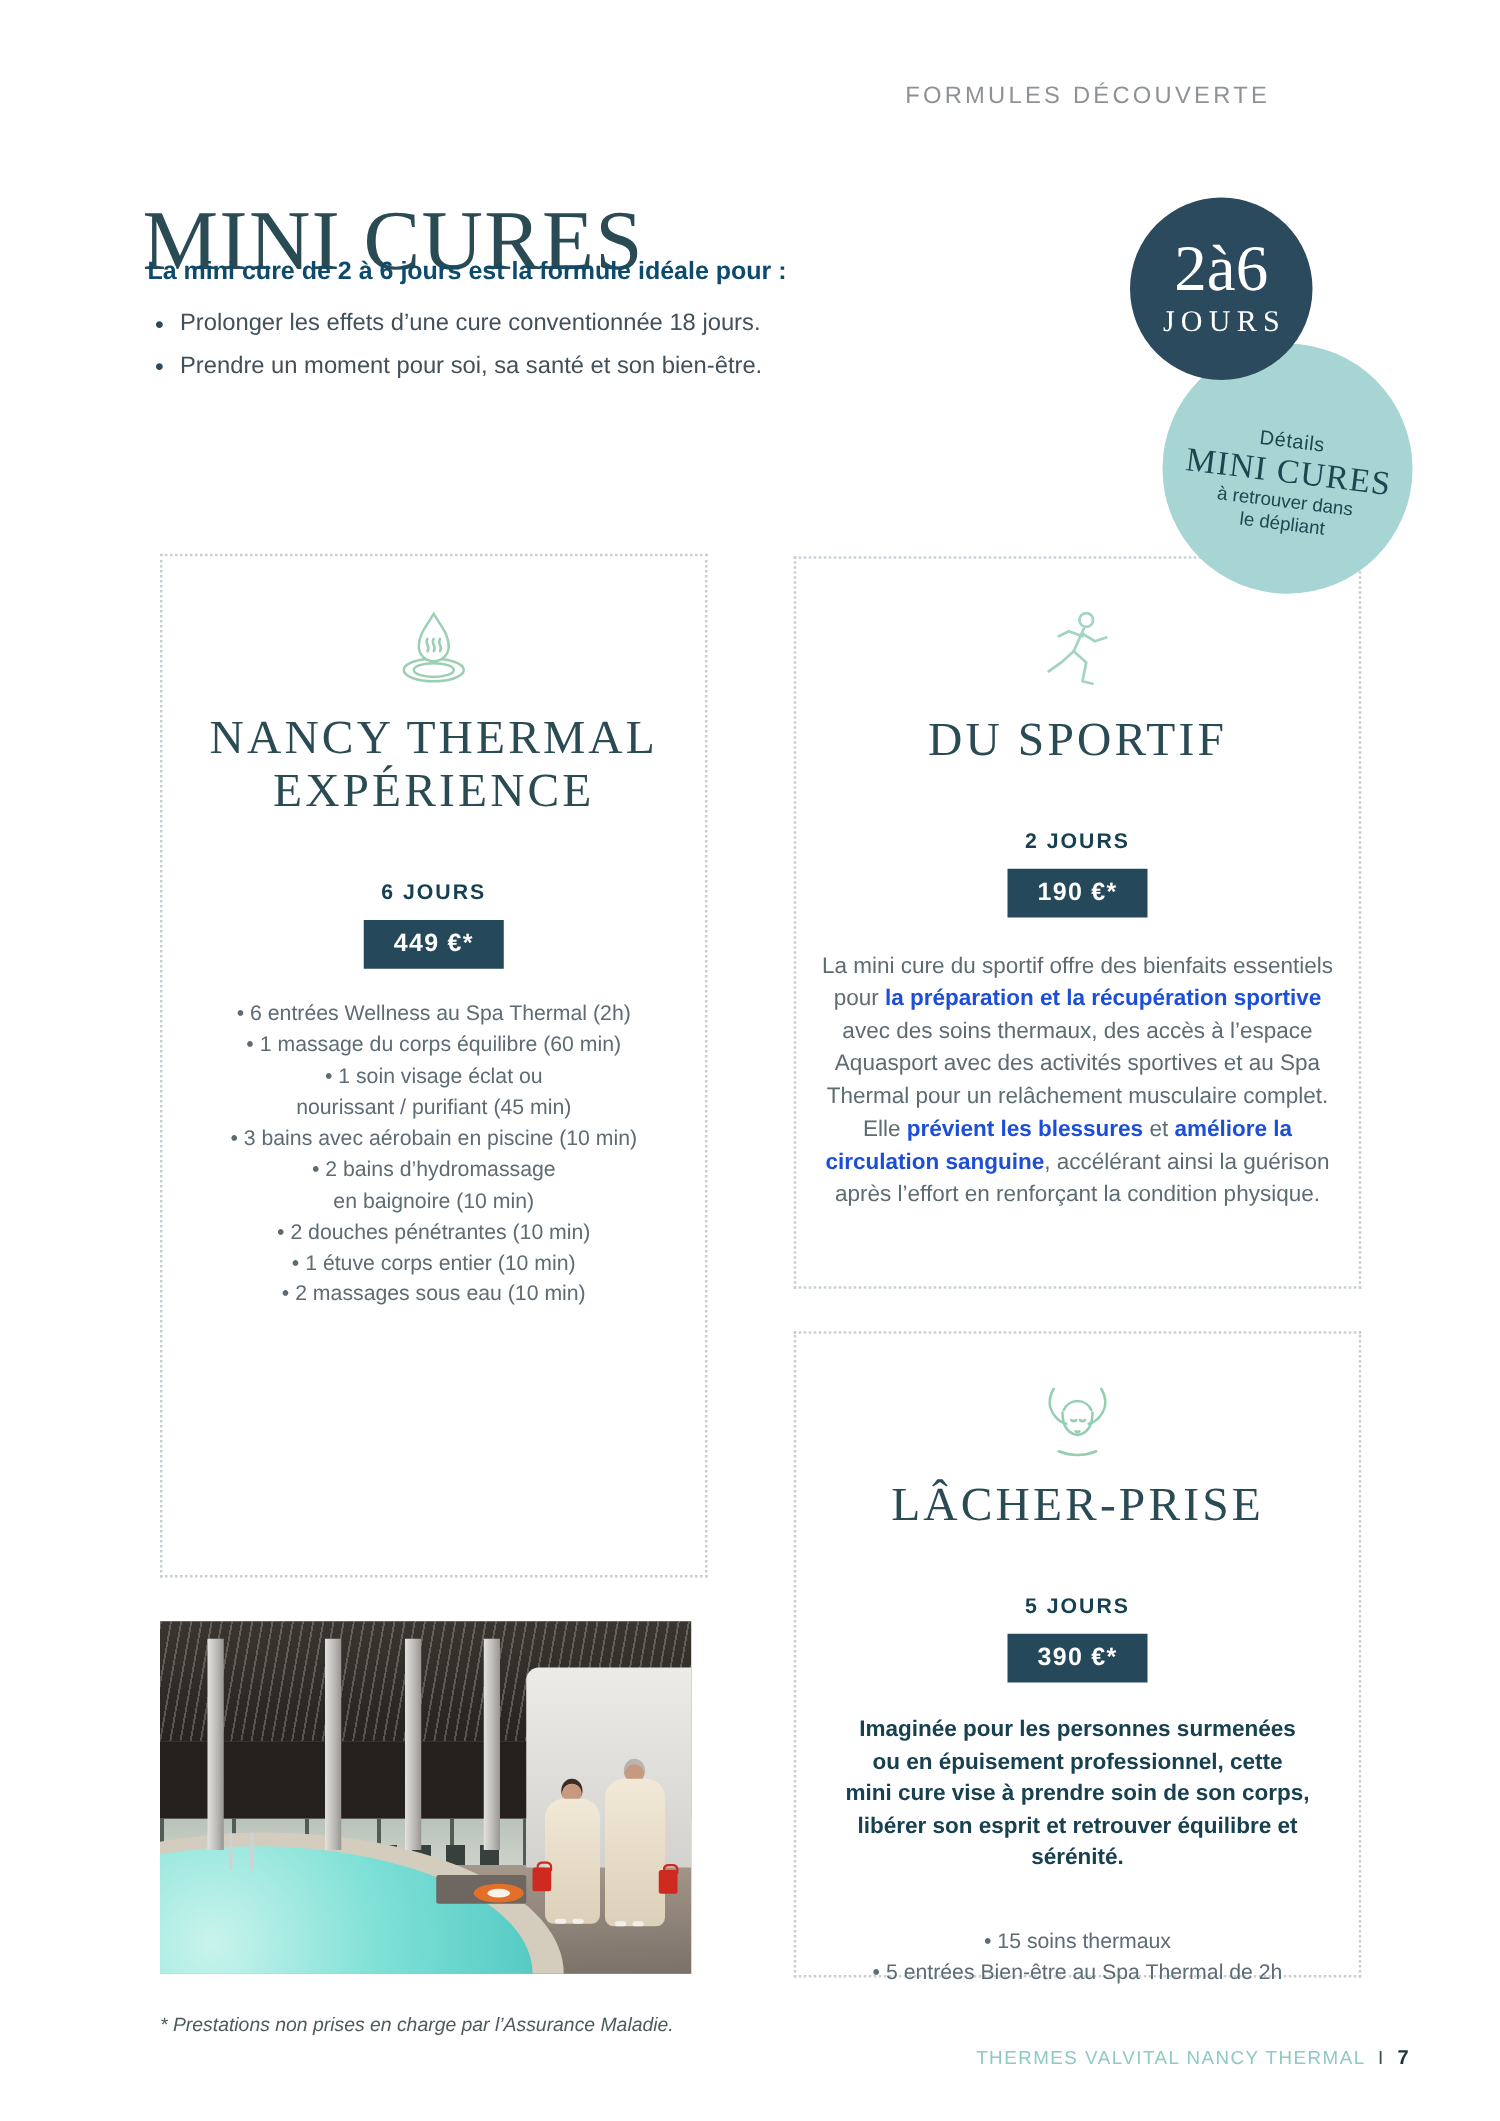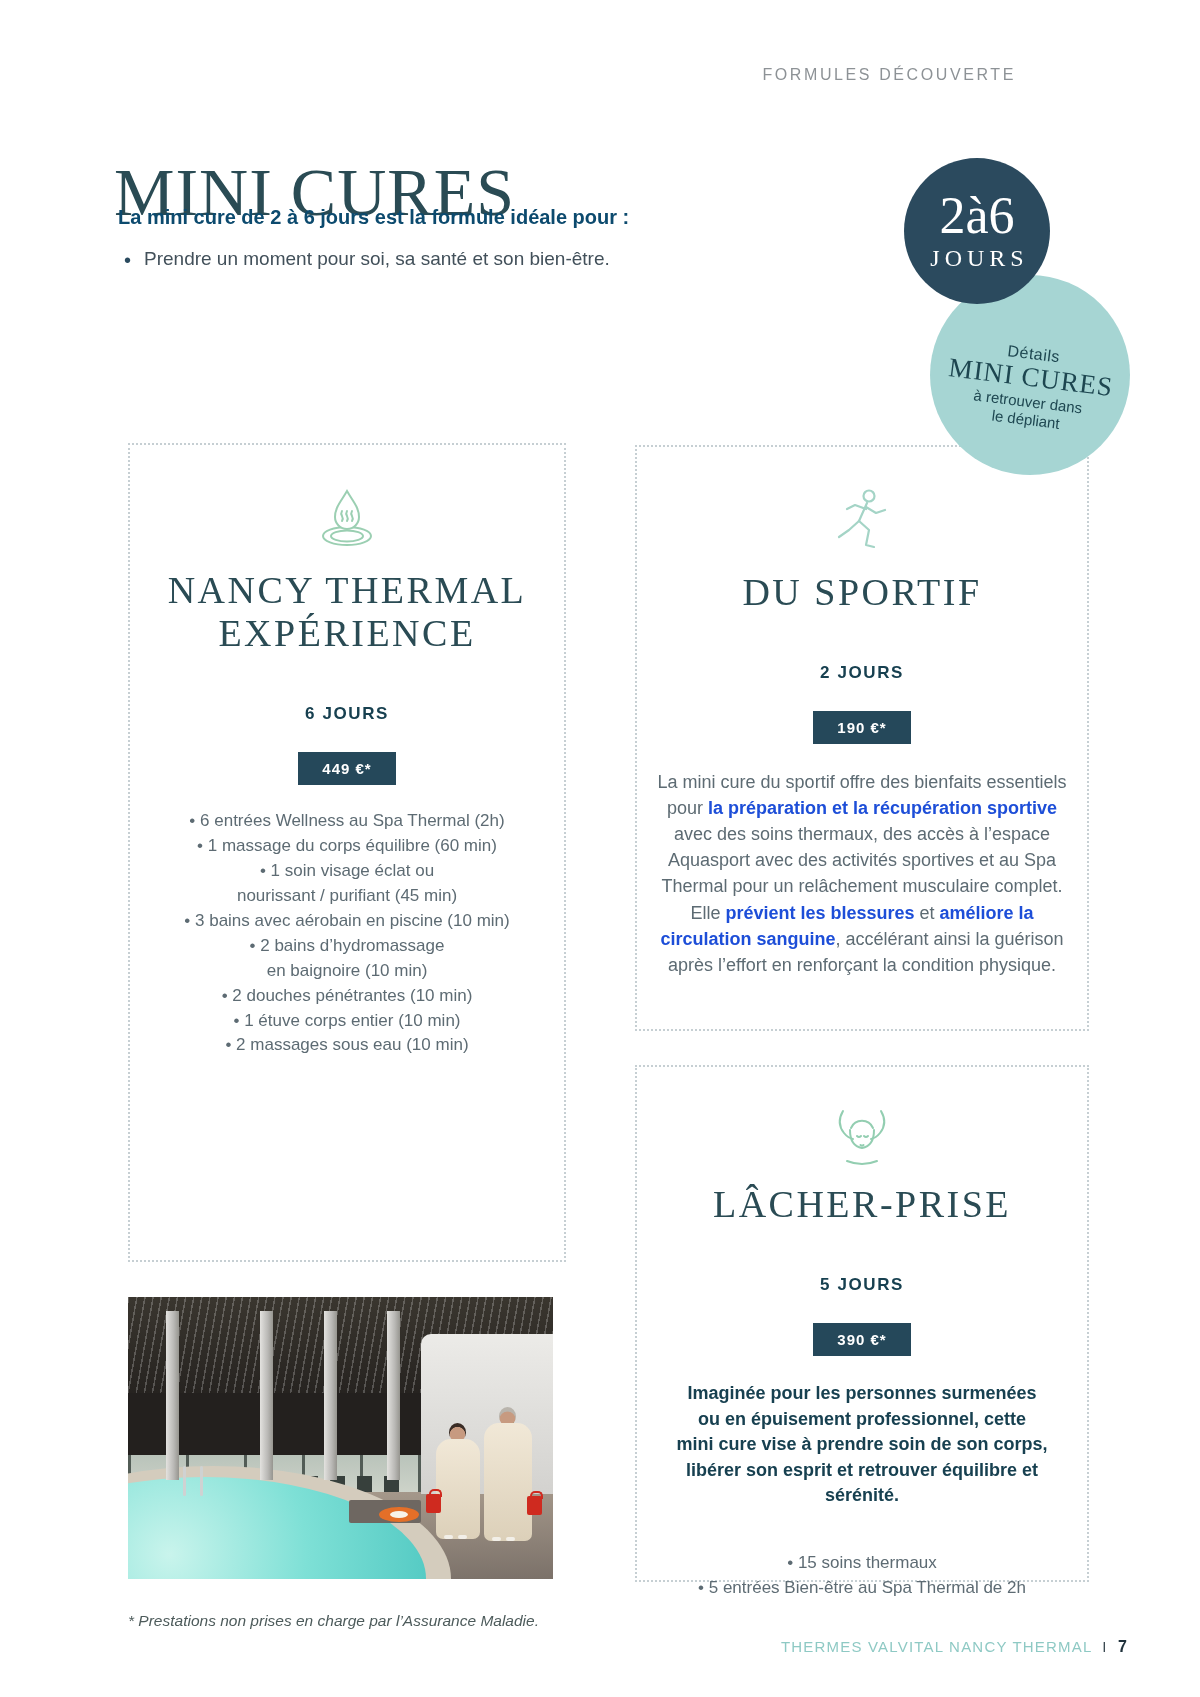--- a/index.html
+++ b/index.html
@@ -4,21 +4,21 @@
 <style>
   html,body { margin:0; padding:0; background:#ffffff; }
   .page {
     position:relative; width:1200px; height:1697px; background:#ffffff;
     font-family:"Liberation Sans", sans-serif; overflow:hidden;
   }
 
   
   .eyebrow {
     position:absolute; top:66px; right:184px;
-    font-size:16px; letter-spacing:2.6px; color:#8d9296;
+    font-size:19px; letter-spacing:2.6px; color:#8d9296;
   }
   .main-title {
     position:absolute; left:114px; top:112px;
     font-family:"Liberation Serif", serif; font-weight:400;
     font-size:68px; line-height:1; color:#2a4b54; letter-spacing:1px;
   }
 
   
   .intro { position:absolute; left:118px; top:206px; width:690px; }
   .intro-heading { font-size:20px; font-weight:bold; color:#0c4a6e; margin:0 0 16px 0; }
@@ -62,22 +62,22 @@
   #card-lacher     { left:635px; top:1065px; width:450px; height:513px; }
 
   .card-icon { margin-top:38px; height:72px; display:flex; align-items:center; justify-content:center; }
   .card-title {
     font-family:"Liberation Serif", serif; font-weight:400;
     font-size:38px; color:#2a4b54; letter-spacing:2.5px; line-height:1.12;
     margin-top:14px; white-space:pre-line;
   }
   .card-duration { font-size:17px; font-weight:bold; letter-spacing:1.6px; color:#174050; margin-top:18px; }
   .price-badge {
-    background:#25485a; color:#ffffff; font-size:15px; font-weight:bold;
-    letter-spacing:1px; padding:8px 24px; margin-top:28px;
+    background:#25485a; color:#ffffff; font-size:20px; font-weight:bold;
+    letter-spacing:1px; padding:8px 24px; margin-top:12px;
   }
   .card-desc {
     font-size:18px; font-weight:bold; color:#174050; line-height:1.42;
     margin-top:25px; width:92%; white-space:pre-line;
   }
   .card-body { font-size:18px; color:#5d6b73; line-height:1.45; margin-top:25px; width:93%; }
   .card-body .b { font-weight:bold; color:#1d4ed8; }
   .card-list {
     list-style:none; margin:24px 0 0 0; padding:0;
     font-size:17px; color:#5d6b73; line-height:1.47;
@@ -160,20 +160,21 @@
 
 <div class="page">
 
   <div class="eyebrow">FORMULES DÉCOUVERTE</div>
 
   <h1 class="main-title">MINI CURES</h1>
 
   <div class="intro">
     <p class="intro-heading">La mini cure de 2 à 6 jours est la formule idéale pour :</p>
     <ul class="intro-list">
+        <li>Prolonger les effets d’une cure conventionnée 18 jours.</li>
         <li>Prendre un moment pour soi, sa santé et son bien-être.</li>
       </ul>
   </div>
 
   <div class="circle-details">
     <div class="details-inner">
       <div class="details-line1">Détails</div>
       <div class="details-line2">MINI CURES</div>
       <div class="details-line3">à retrouver dans</div>
       <div class="details-line4">le dépliant</div>

